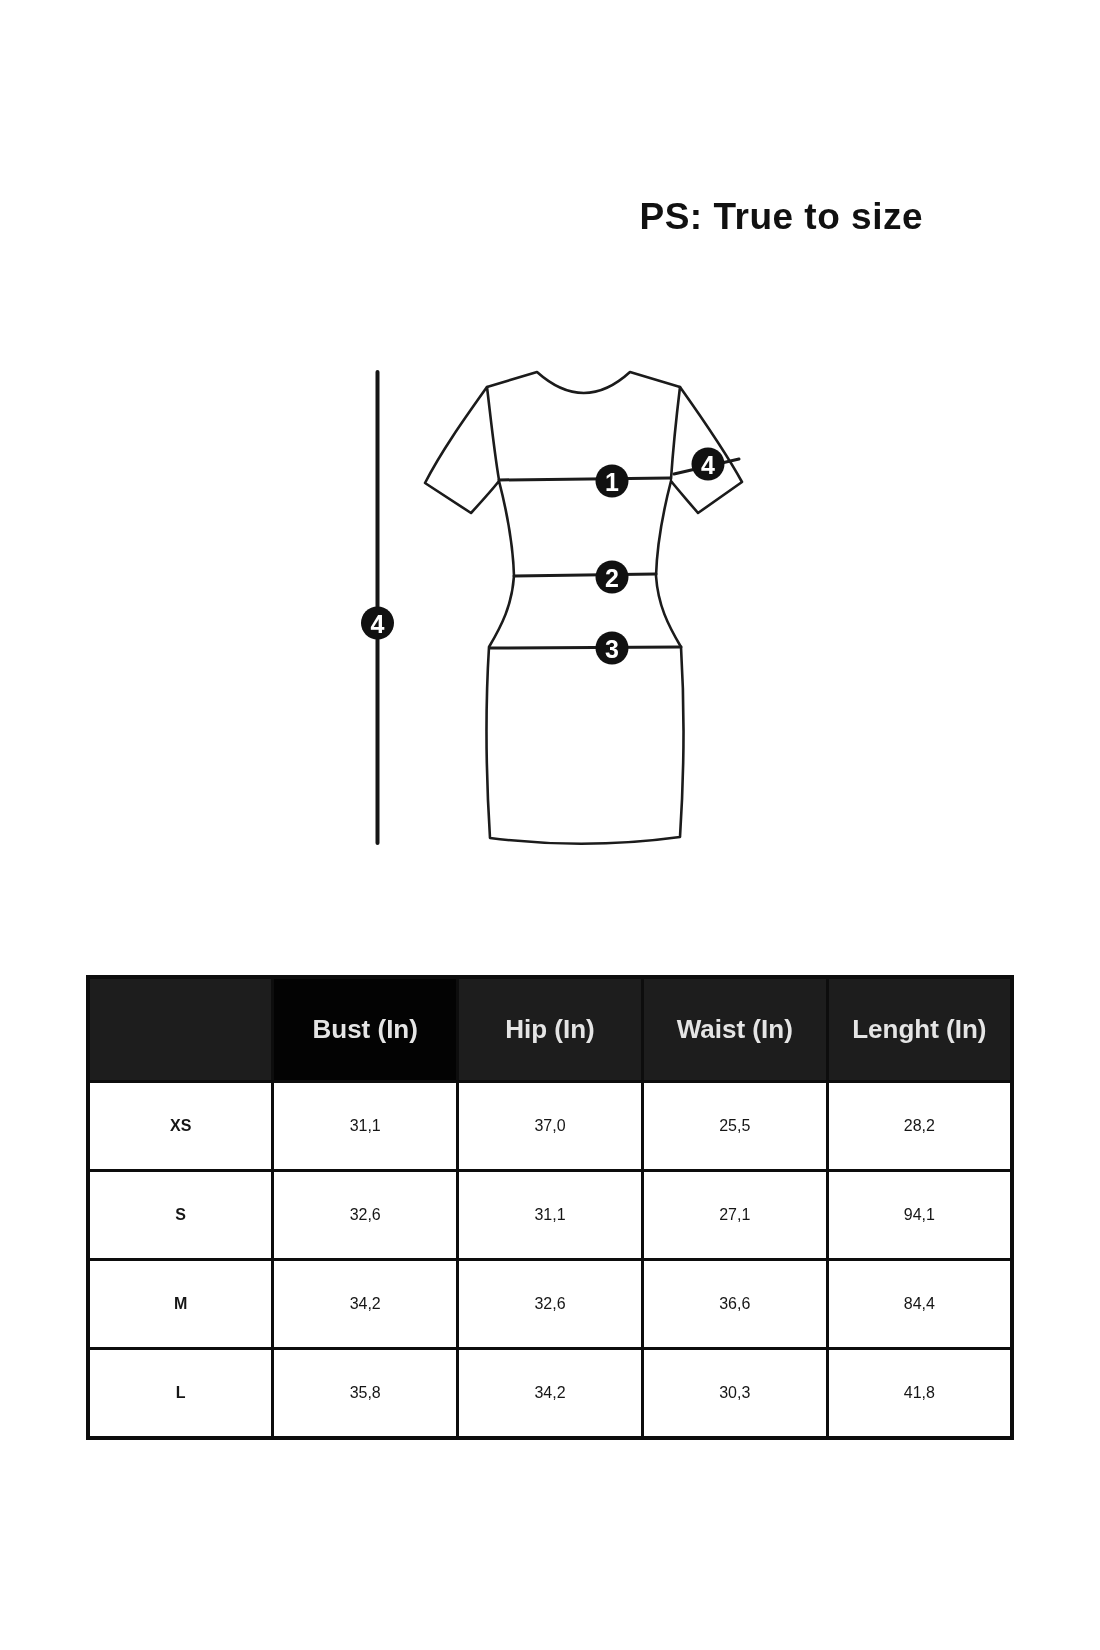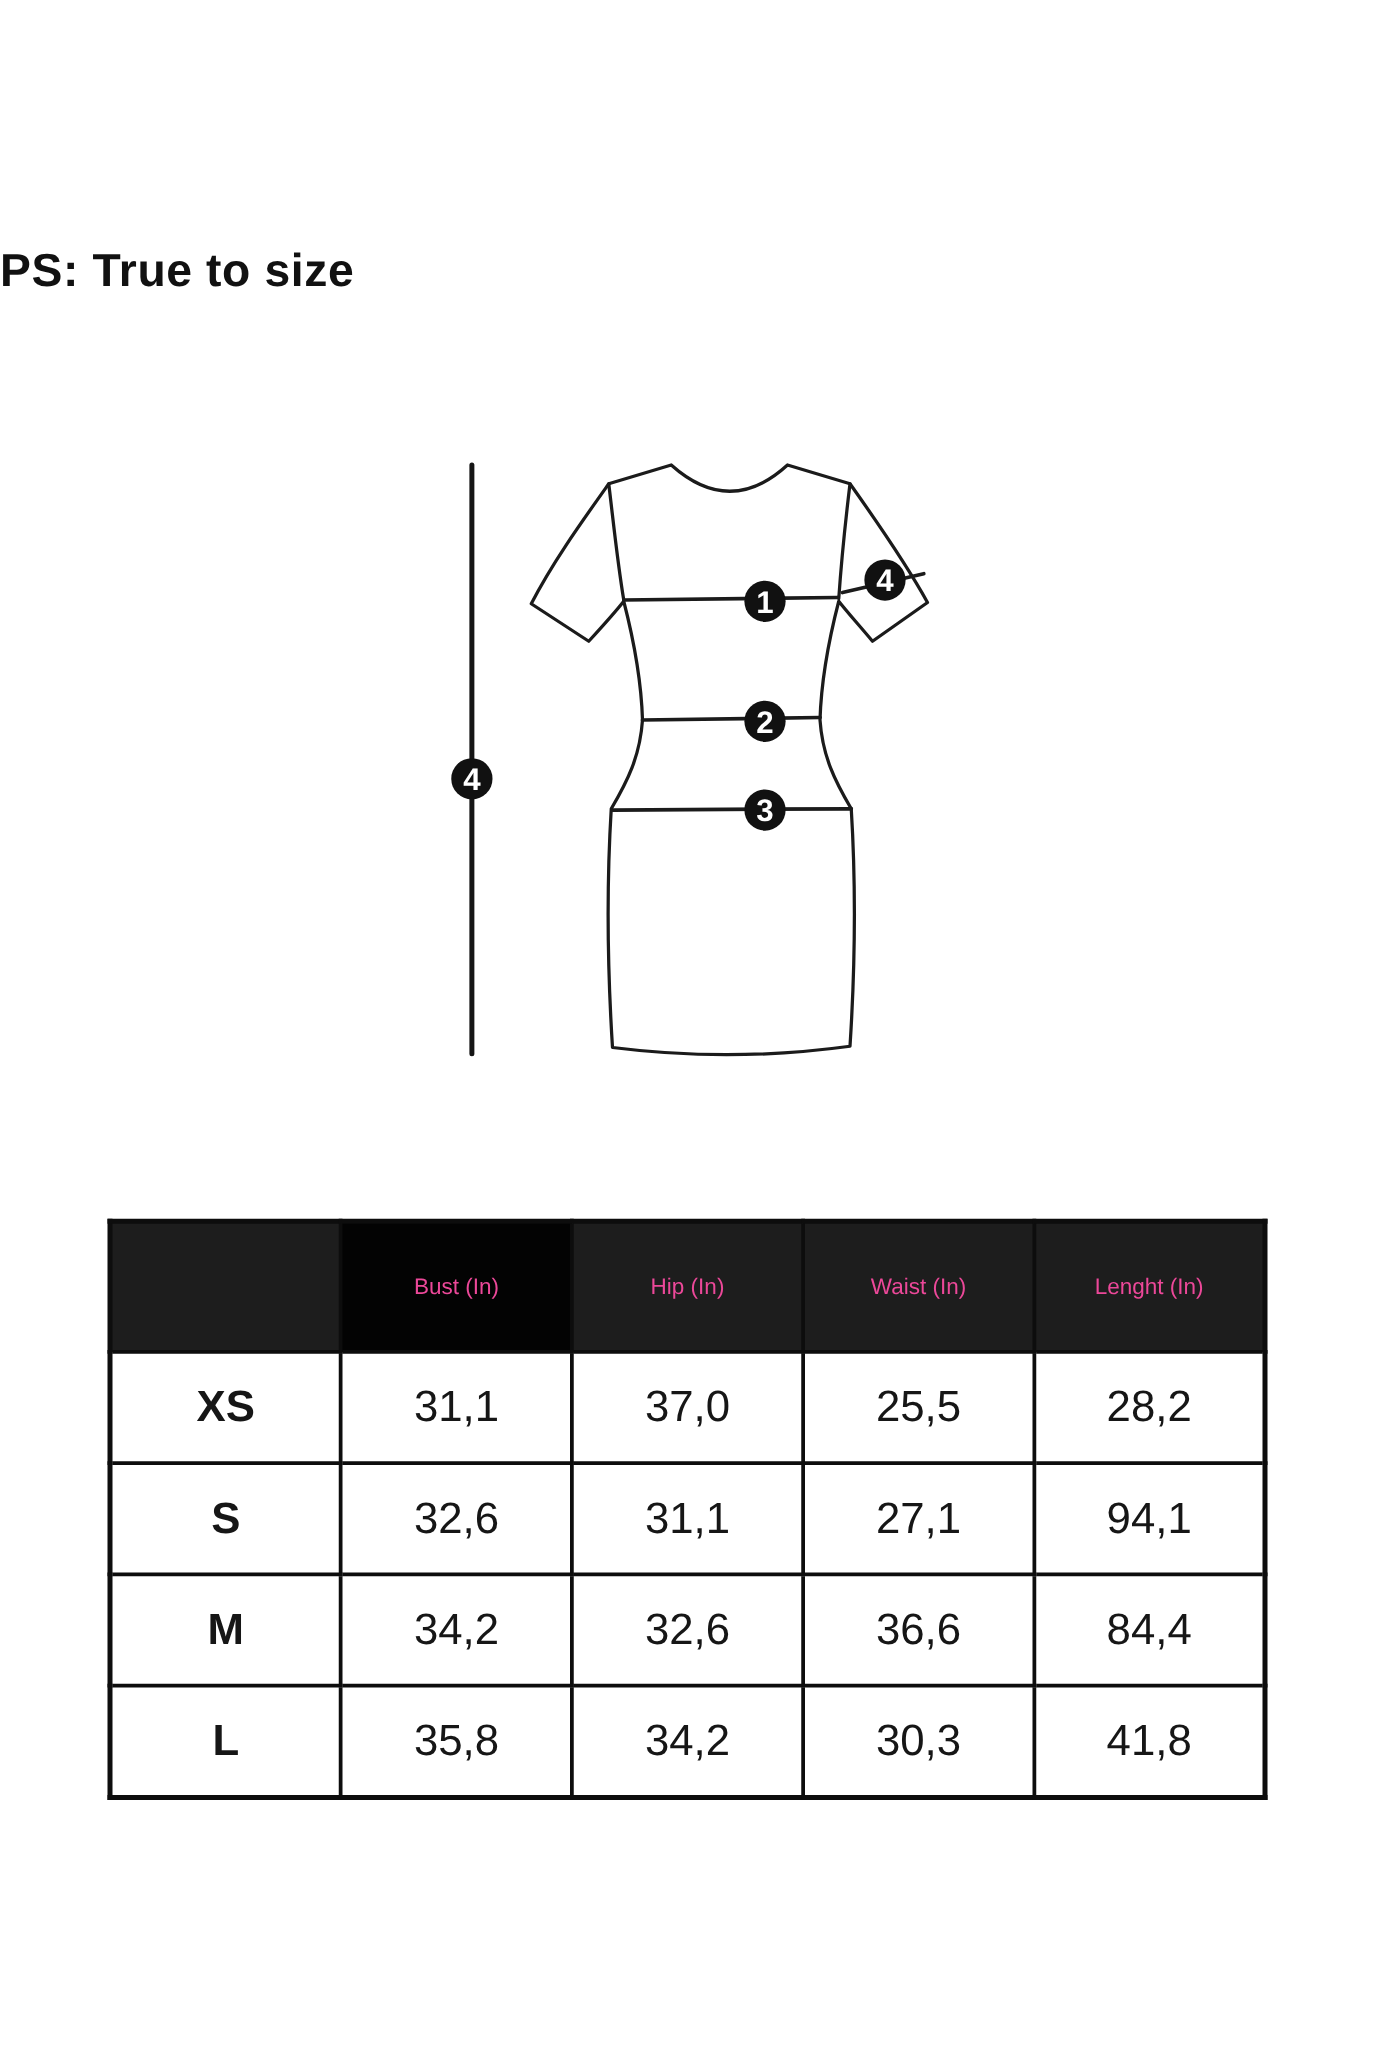--- a/index.html
+++ b/index.html
@@ -11,23 +11,23 @@
   #page {
     position: relative;
     width: 1100px;
     height: 1650px;
     background: #ffffff;
     overflow: hidden;
   }
   #title {
     position: absolute;
     top: 196px;
-    left: 0;
+    left: 11px;
     width: 912px;
-    text-align: left;
+    text-align: right;
     font-size: 37px;
     font-weight: bold;
     color: #111111;
     letter-spacing: 0.5px;
   }
   #diagram {
     position: absolute;
     left: 0;
     top: 0;
   }
@@ -71,30 +71,30 @@
   #size-table td, #size-table th {
     border: 3px solid #0d0d0d;
     text-align: center;
     vertical-align: middle;
     padding: 0;
   }
   #size-table { border: 4px solid #0d0d0d; }
   #size-table thead th {
     height: 101px;
     background: #1d1d1d;
-    color: #ec4899;
-    font-size: 18px;
-    font-weight: normal;
+    color: #e5e5e5;
+    font-size: 26px;
+    font-weight: bold;
   }
   #size-table thead th.emphasis { background: #030303; }
   #size-table tbody td {
     height: 86px;
     background: #ffffff;
     color: #161616;
-    font-size: 35px;
+    font-size: 16px;
     font-weight: normal;
   }
   #size-table tbody td.size-name { font-weight: bold; }
 </style>
 </head>
 <body>
 
 <div id="page">
 
   <div id="title">PS: True to size</div>

